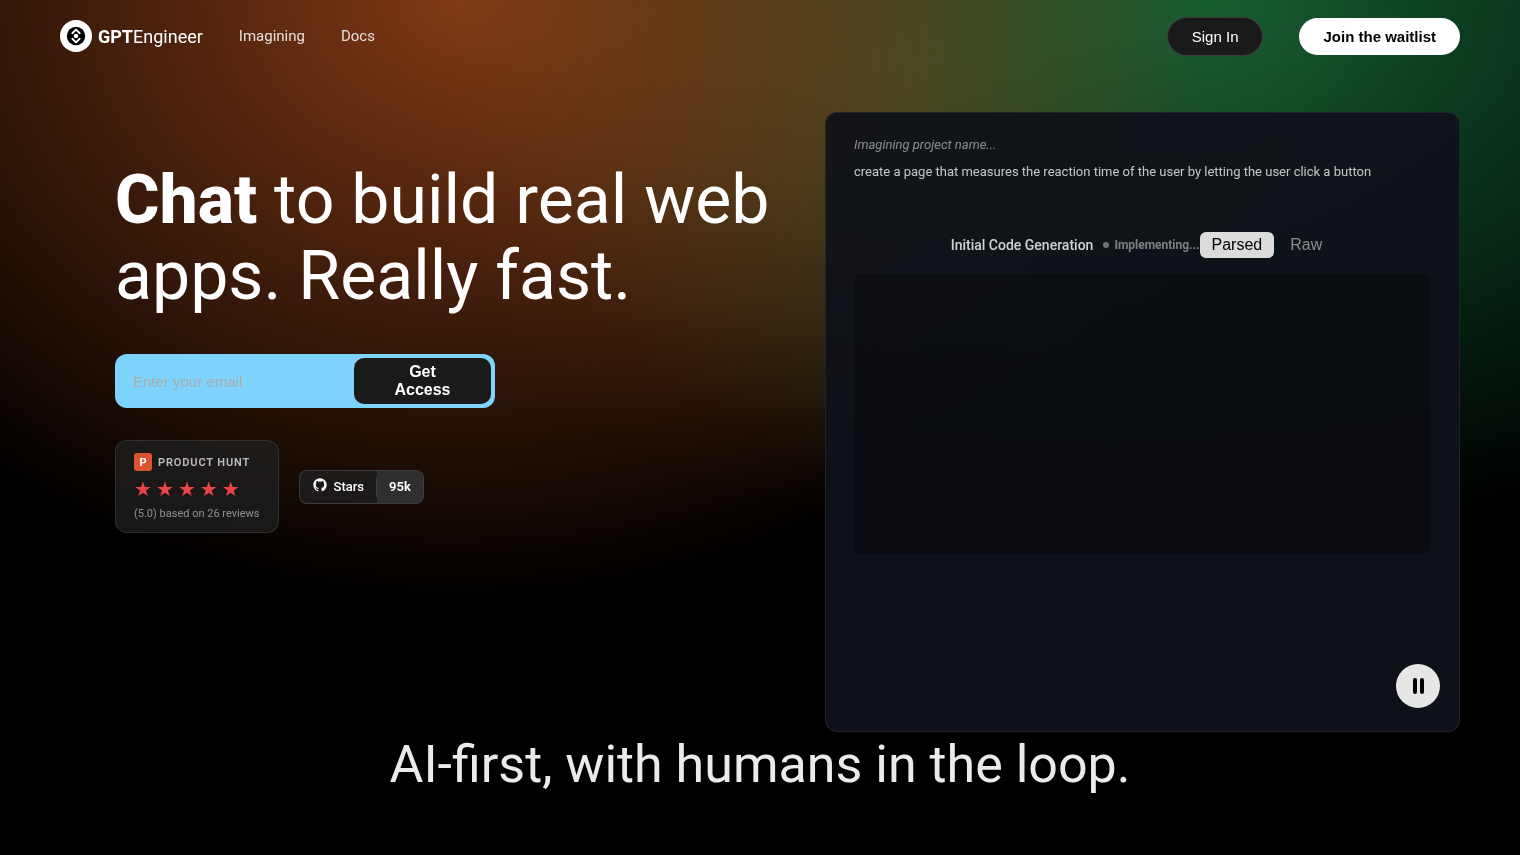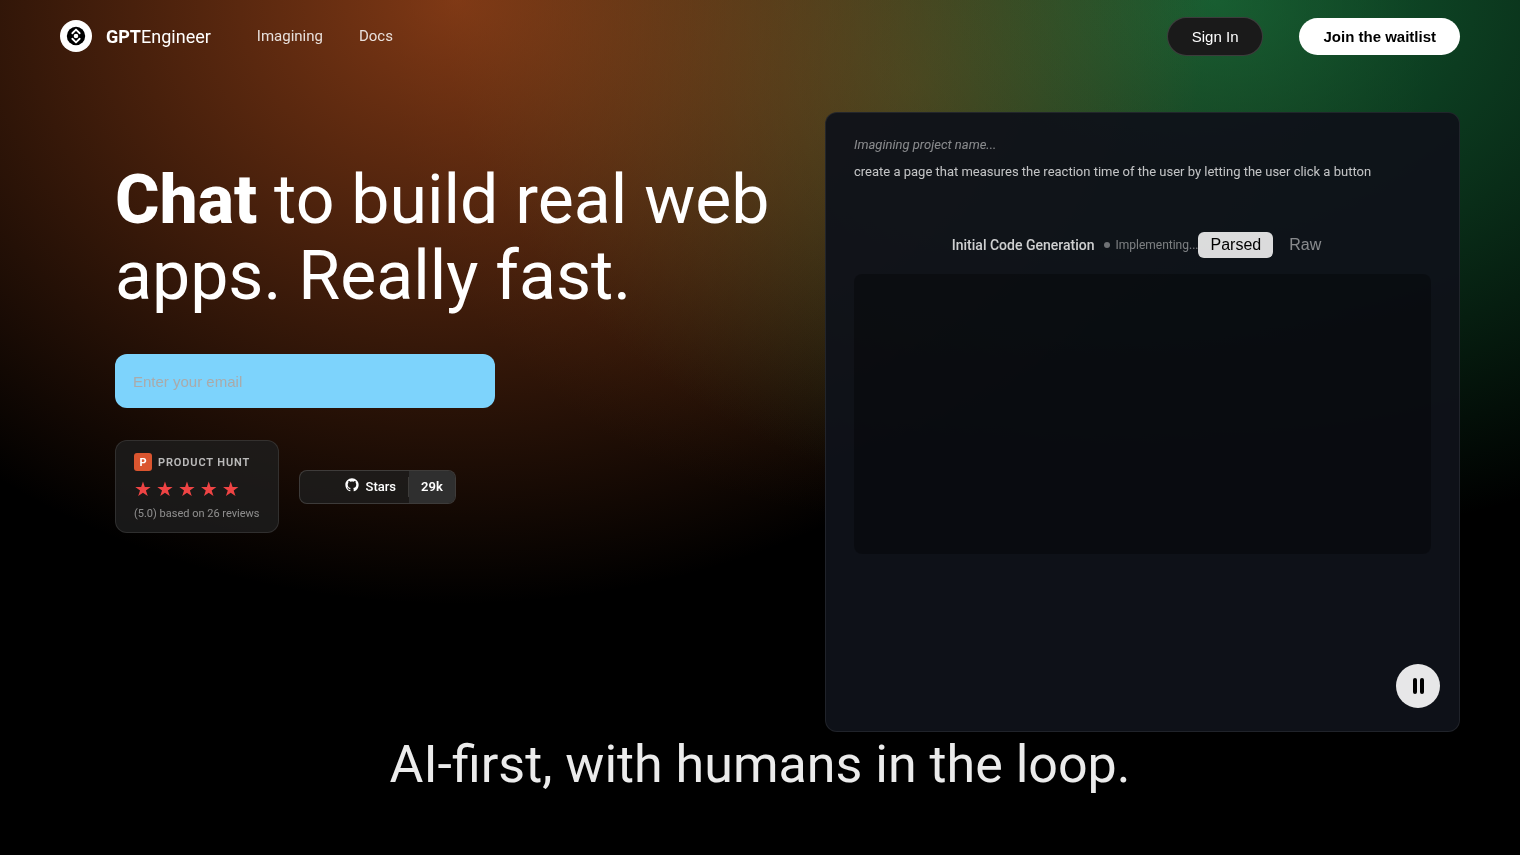--- a/index.html
+++ b/index.html
@@ -38,23 +38,22 @@
       display: flex;
       align-items: center;
       padding: 0 60px;
       height: 72px;
       gap: 36px;
     }
 
     .logo-area {
       display: flex;
       align-items: center;
-      gap: 14px;
+      gap: 6px;
       text-decoration: none;
-      margin-right: 10px;
     }
 
     .logo-icon {
       width: 32px;
       height: 32px;
       background: #fff;
       border-radius: 50%;
       display: flex;
       align-items: center;
       justify-content: center;
@@ -248,21 +247,20 @@
       overflow: hidden;
       height: 34px;
     }
 
     .gh-stars-part {
       display: flex;
       align-items: center;
       gap: 6px;
       padding: 0 12px;
       border-right: 1px solid rgba(255,255,255,0.15);
-      margin-left: 32px;
     }
 
     .gh-icon {
       color: #fff;
       font-size: 16px;
     }
 
     .gh-stars-label {
       color: #fff;
       font-size: 13px;
@@ -337,20 +335,21 @@
       font-size: 14px;
       font-weight: 500;
     }
 
     .implementing-badge {
       display: flex;
       align-items: center;
       gap: 5px;
       color: rgba(255,255,255,0.45);
       font-size: 12px;
+      font-weight: bold;
     }
 
     .impl-dot {
       width: 6px;
       height: 6px;
       background: rgba(255,255,255,0.4);
       border-radius: 50%;
     }
 
     .tab-group {
@@ -460,20 +459,21 @@
 
 <div class="main-content">
 
   <div class="hero-left">
     <h1 class="hero-title">
       <span class="bold">Chat</span><span> to build real web apps. Really fast.</span>
     </h1>
 
     <form class="email-form">
       <input class="email-input" type="email" placeholder="Enter your email" style="">
+      <button class="btn-access">Get Access</button>
     </form>
 
     <div class="social-proof">
       <div class="product-hunt-badge">
         <div class="ph-header">
           <div class="ph-icon">
             <span>P</span>
           </div>
           <span class="ph-label">PRODUCT HUNT</span>
         </div>
@@ -490,21 +490,21 @@
       <div class="github-badge">
         <div class="gh-stars-part">
           <span class="gh-icon">
             
             <svg width="16" height="16" viewBox="0 0 24 24" fill="white">
               <path d="M12 2C6.477 2 2 6.477 2 12c0 4.418 2.865 8.167 6.839 9.49.5.09.682-.217.682-.482 0-.237-.009-.868-.013-1.703-2.782.604-3.369-1.34-3.369-1.34-.454-1.155-1.11-1.463-1.11-1.463-.908-.62.069-.608.069-.608 1.003.07 1.531 1.03 1.531 1.03.892 1.529 2.341 1.087 2.91.831.092-.646.35-1.086.636-1.336-2.22-.253-4.555-1.11-4.555-4.943 0-1.091.39-1.984 1.029-2.683-.103-.253-.446-1.27.098-2.647 0 0 .84-.268 2.75 1.026A9.578 9.578 0 0112 6.836c.85.004 1.705.114 2.504.337 1.909-1.294 2.747-1.026 2.747-1.026.546 1.377.203 2.394.1 2.647.64.699 1.028 1.592 1.028 2.683 0 3.842-2.339 4.687-4.566 4.935.359.309.678.919.678 1.852 0 1.336-.012 2.415-.012 2.743 0 .267.18.577.688.48C19.138 20.163 22 16.417 22 12c0-5.523-4.477-10-10-10z"></path>
             </svg>
           </span>
           <span class="gh-stars-label">Stars</span>
         </div>
-        <div class="gh-count">29k</div>
+        <div class="gh-count">95k</div>
       </div>
     </div>
   </div>
 
   <div class="hero-right">
     <div class="app-window">
       <div class="window-top">
         <div class="imagining-text">Imagining project name...</div>
         <div class="prompt-text">create a page that measures the reaction time of the user by letting the user click a button</div>
       </div>

